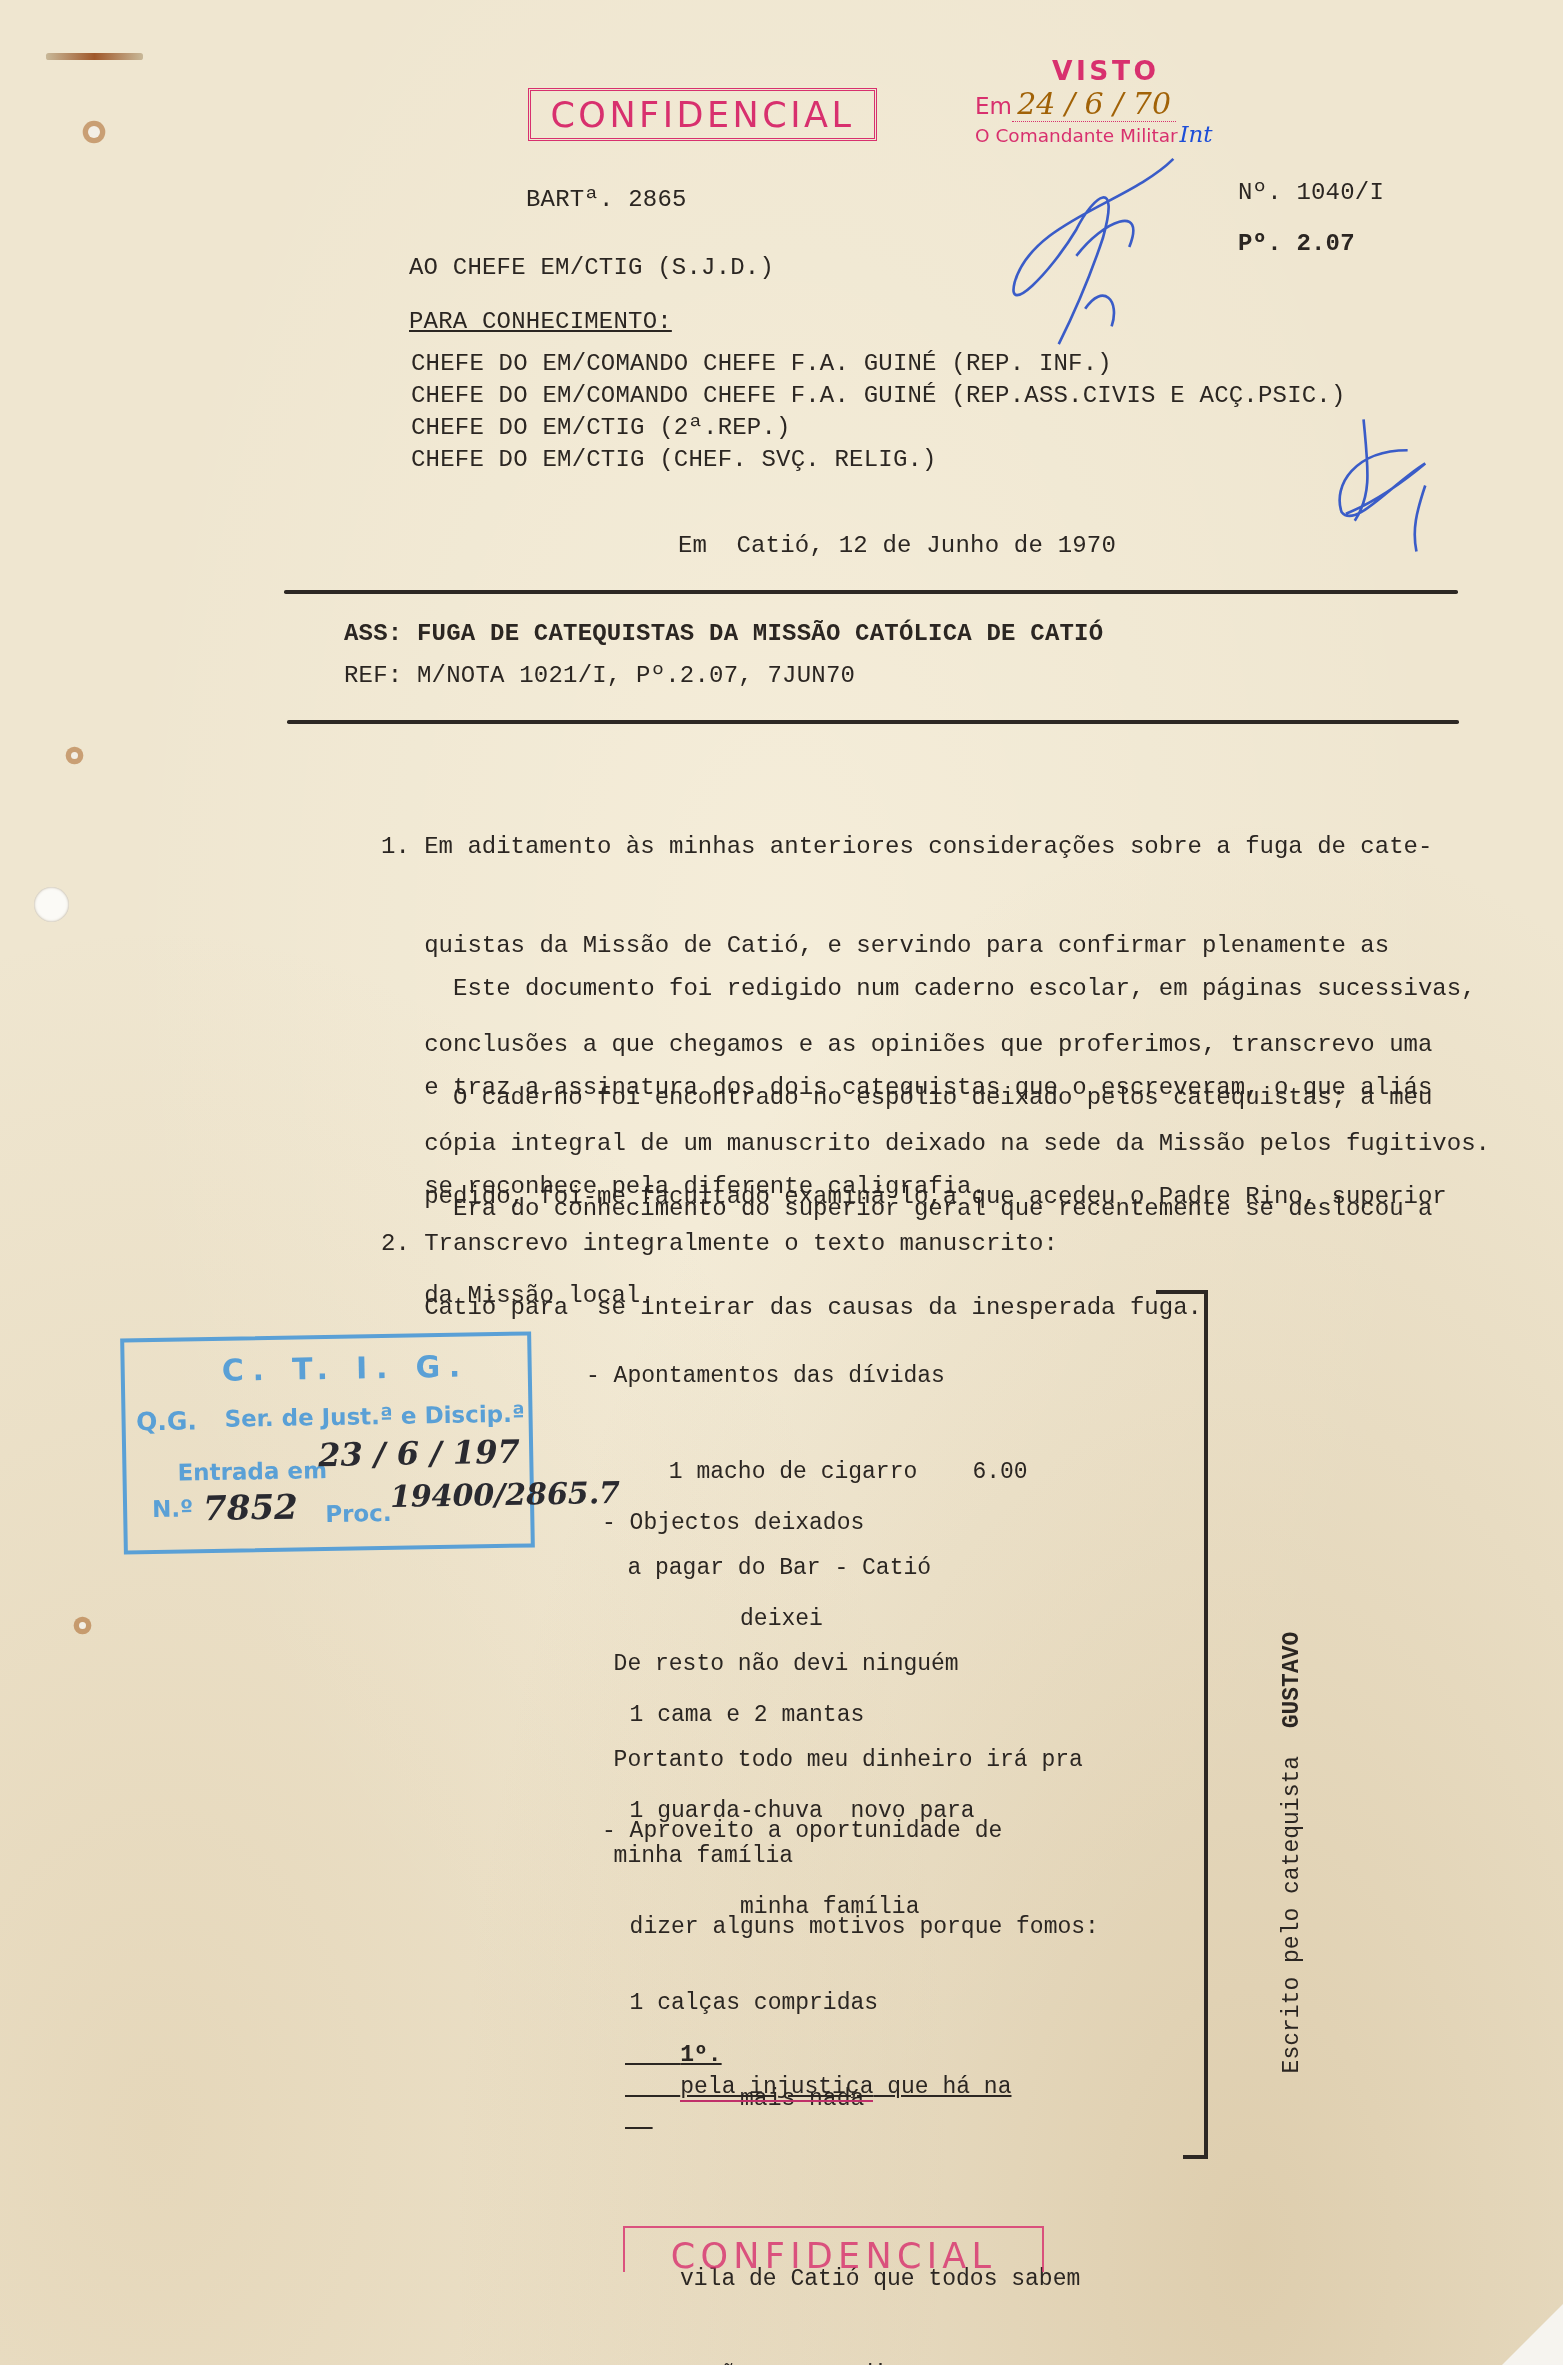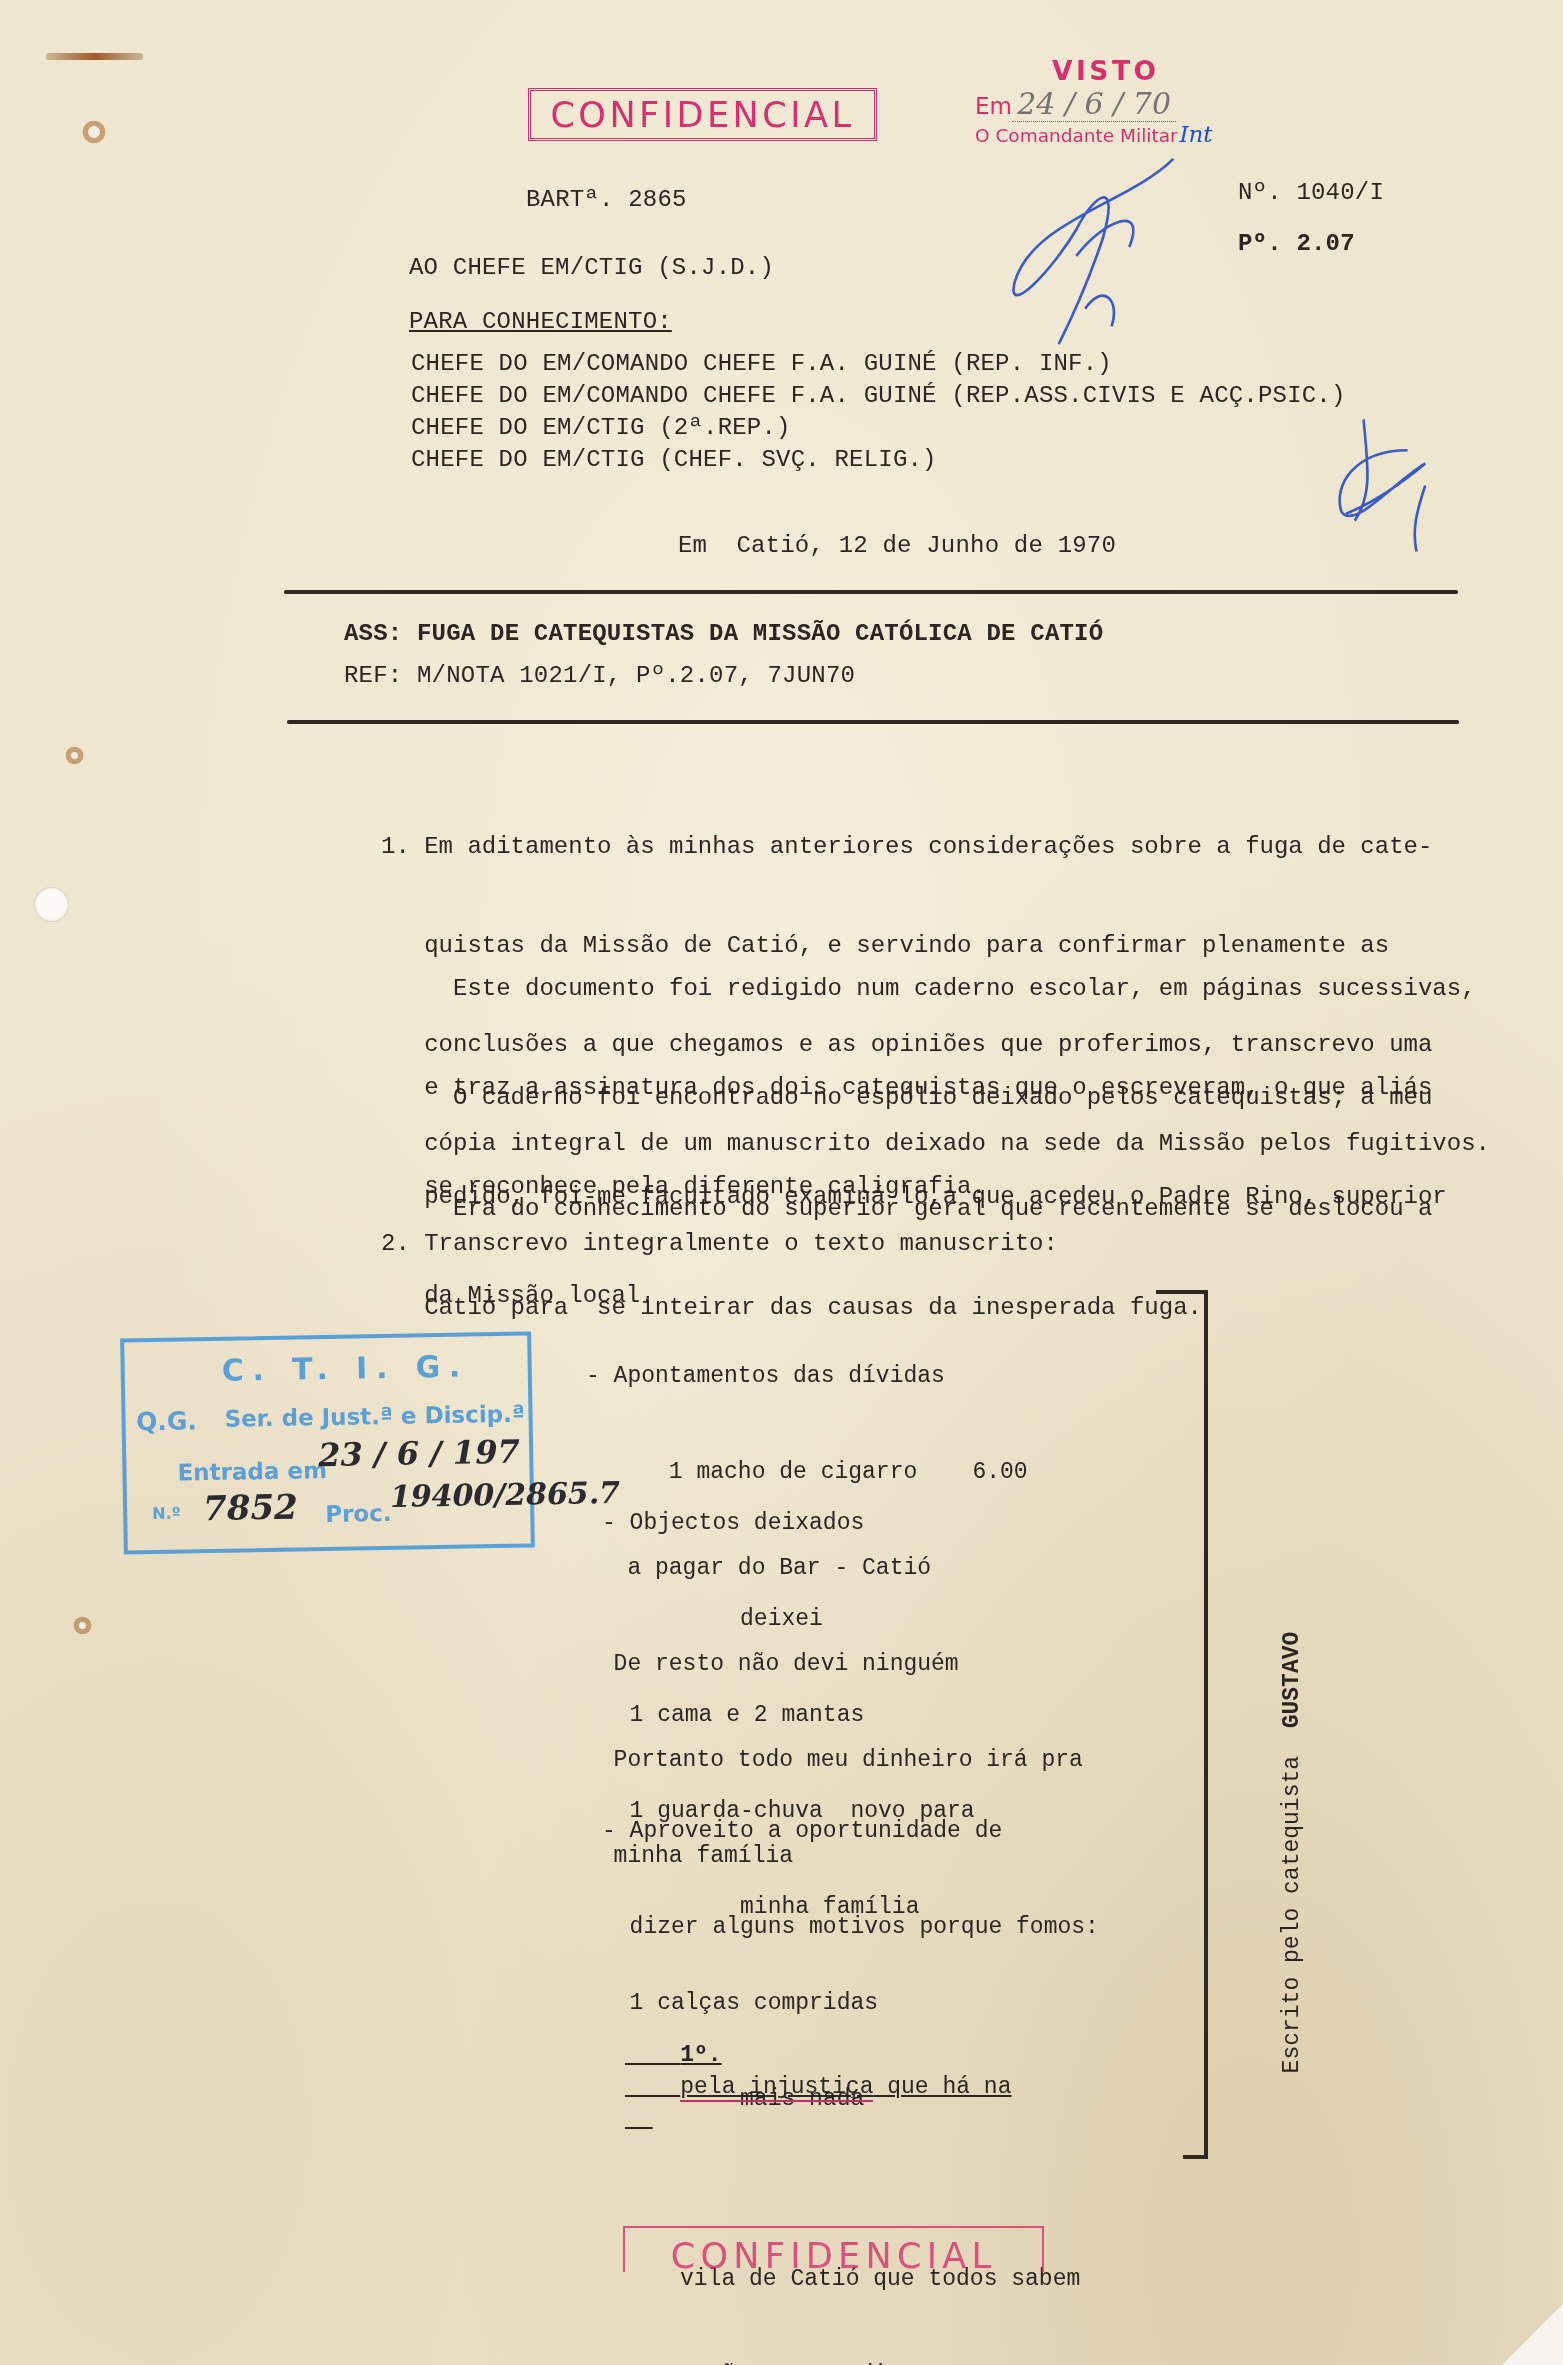--- a/index.html
+++ b/index.html
@@ -62,21 +62,21 @@
 <div class="hole rust" style="left:71px;top:752px;width:7px;height:7px;"></div>
 <div class="hole rust" style="left:79px;top:1622px;width:7px;height:7px;"></div>
 
 <div class="abs stamp-red-box" style="left:528px;top:88px;">
   <span>CONFIDENCIAL</span>
 </div>
 
 <div class="abs stamp-red" style="left:975px;top:55px;width:318px;font-family:'DejaVu Sans',sans-serif;">
   <div style="font-weight:bold;font-size:26.5px;letter-spacing:3.5px;margin-left:77px;">VISTO</div>
   <div style="font-size:23px;white-space:nowrap;">
-    <span>Em</span><span class="hand" style="color:#737373;font-size:30px;border-bottom:1.8px dotted #d8306e;padding:0 5.3px;">24 / 6 / 70</span>
+    <span>Em</span><span class="hand" style="color:#a16207;font-size:30px;border-bottom:1.8px dotted #d8306e;padding:0 5.3px;">24 / 6 / 70</span>
   </div>
   <div style="font-size:18.5px;white-space:nowrap;">
     <span>O Comandante Militar</span><span class="hand" style="color:#1d4ed8;font-size:23px;margin-left:1.8px;">Int</span>
   </div>
 </div>
 
 <svg class="abs" style="left:997px;top:150px;" width="194" height="203" viewBox="0 0 220 230">
   <path d="M200,10 C150,60 40,80 20,150 C10,190 60,140 90,90 C110,50 140,30 120,100 C100,160 80,200 70,220 M90,120 C120,80 170,60 150,110 M100,180 C120,150 140,170 130,200" fill="none" stroke="#3a5cc8" stroke-width="3"></path>
 </svg>
 <svg class="abs" style="left:1328px;top:415px;" width="124" height="141" viewBox="0 0 140 160">
@@ -168,21 +168,21 @@
 <div class="vertical-note" style="left:1253px;top:2101px;">
   <span>Escrito pelo catequista</span>  <span style="font-weight:bold;">GUSTAVO</span>
 </div>
 
 <div class="blue-stamp" style="left:122px;top:1335px;width:403px;height:208px;">
   <div style="position:absolute;left:97px;top:12.4px;font-size:30px;letter-spacing:8.8px;">C. T. I. G.</div>
   <div style="position:absolute;left:10.6px;top:65px;font-size:25px;">Q.G.</div>
   <div style="position:absolute;left:99px;top:65px;font-size:23px;white-space:nowrap;">Ser. de Just.ª e Discip.ª</div>
   <div style="position:absolute;left:51px;top:118px;font-size:23px;">Entrada em</div>
   <div class="hand" style="position:absolute;left:192px;top:97px;font-size:32px;white-space:nowrap;">23 / 6 / 197</div>
-  <div style="position:absolute;left:25px;top:162px;font-size:16px;text-align:center;">N.º</div>
+  <div style="position:absolute;left:25px;top:154px;font-size:23px;text-align:center;">N.º</div>
   <div class="hand" style="position:absolute;left:76px;top:147px;font-size:34px;">7852</div>
   <div style="position:absolute;left:198px;top:162px;font-size:23px;">Proc.</div>
   <div class="hand" style="position:absolute;left:263px;top:141px;font-size:30px;white-space:nowrap;">19400/2865.7</div>
 </div>
 
 <div class="abs stamp-red" style="left:623px;top:2226px;width:417px;height:44px;border:2.6px solid #d8306e;border-bottom:none;font-family:'DejaVu Sans',sans-serif;font-size:35px;letter-spacing:5.3px;text-align:center;line-height:56px;overflow:hidden;opacity:0.8;">
   <span>CONFIDENCIAL</span>
 </div>
 
 

